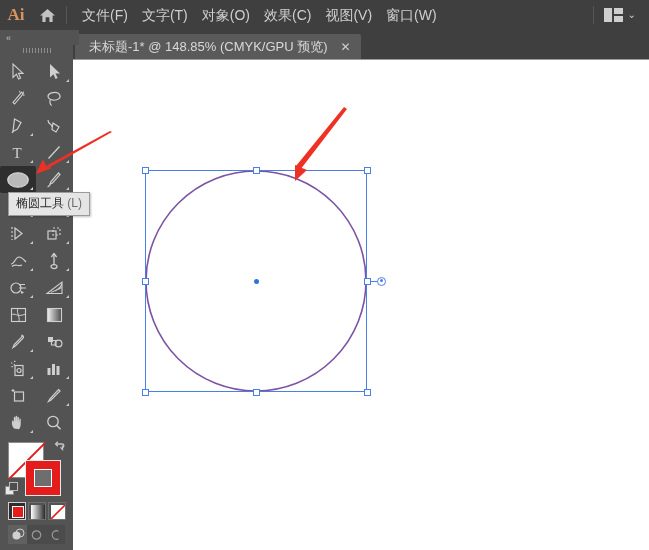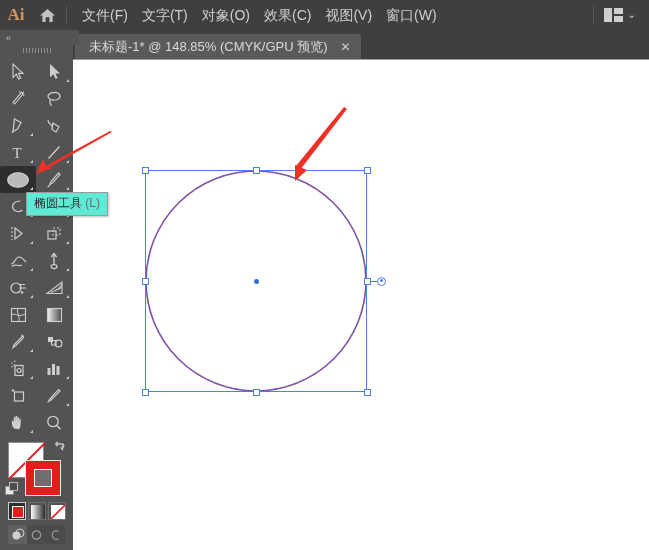--- a/index.html
+++ b/index.html
@@ -150,22 +150,22 @@
     position:absolute;width:9px;height:9px;border-radius:50%;
     border:1.5px solid #4a7fe8;box-sizing:border-box;background:#ffffff;
   }
   .shape-widget i{
     position:absolute;left:1.5px;top:1.5px;width:3px;height:3px;border-radius:50%;
     background:#4a7fe8;
   }
 
   
   .tooltip{
-    position:absolute;left:26px;top:192px;
-    background:#5eead4;border:1px solid #9b9b9b;
+    position:absolute;left:8px;top:192px;
+    background:#e5e5e5;border:1px solid #9b9b9b;
     padding:2px 7px 3px 7px;font-size:12px;color:#2b2b2b;white-space:nowrap;
     box-shadow:1px 1px 2px rgba(0,0,0,.25);
     z-index:40;
   }
   .tooltip .key{color:#6d6d6d;}
 
   
   .arrow-layer{position:absolute;left:0;top:0;width:649px;height:550px;pointer-events:none;z-index:50;}
 </style>
 </head>

